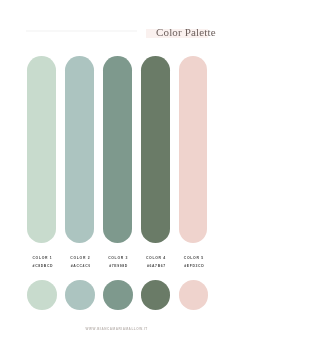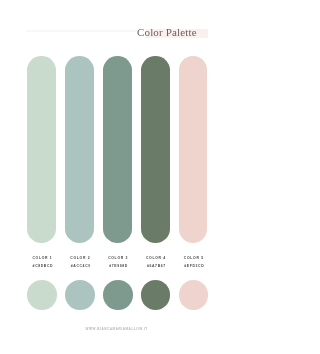--- a/index.html
+++ b/index.html
@@ -1,20 +1,20 @@
 <!DOCTYPE html>
 <html><head>
 <meta charset="utf-8">
 <style>
   html,body{margin:0;padding:0;}
   body{width:236px;height:354px;background:#ffffff;font-family:"Liberation Sans",sans-serif;overflow:hidden;-webkit-font-smoothing:antialiased;}
   .page{position:relative;width:236px;height:354px;background:#fff;}
   .rule{position:absolute;left:25.5px;top:30px;width:111px;height:1.6px;background:#f8f8f8;}
   .title-hl{position:absolute;left:146px;top:29.2px;width:61.6px;height:8.7px;background:#faf1ef;}
-  .title{position:absolute;left:137px;top:26px;font-family:"Liberation Serif",serif;font-size:11px;color:#6e615e;letter-spacing:.15px;}
+  .title{position:absolute;left:156px;top:26px;font-family:"Liberation Serif",serif;font-size:11px;color:#6e615e;letter-spacing:.15px;}
   .swatch{position:absolute;top:55.6px;width:28.7px;height:187.6px;border-radius:14.35px;}
   .lab{position:absolute;top:255.8px;width:60px;text-align:center;}
   .lab .n{font-size:3.45px;line-height:4px;letter-spacing:.66px;color:#474747;font-weight:700;}
   .lab .h{font-size:3.45px;line-height:4px;letter-spacing:.62px;color:#474747;font-weight:700;margin-top:4.3px;position:relative;left:0.5px;}
   .dot{position:absolute;top:280.2px;width:29.8px;height:29.8px;border-radius:50%;}
   .url{position:absolute;left:-1.3px;top:327.3px;width:236px;text-align:center;font-size:3.1px;line-height:4px;letter-spacing:.55px;color:#bcb5b1;font-weight:700;}
 </style>
 </head>
 <body>
 

